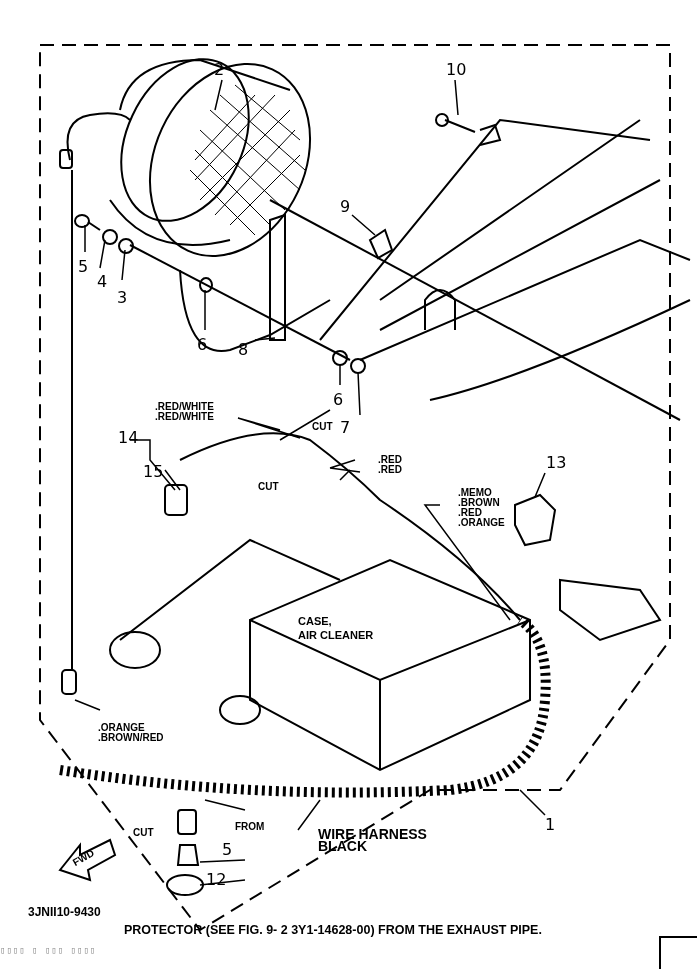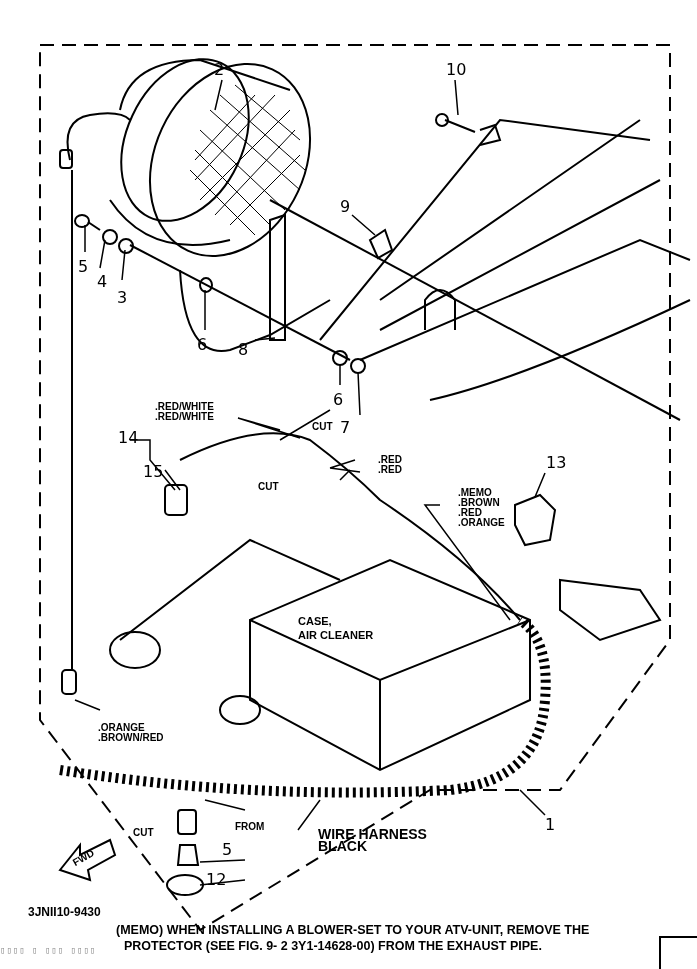--- a/index.html
+++ b/index.html
@@ -135,17 +135,16 @@
   <div>AIR CLEANER</div>
 </div>
 <div class="lbl cap" style="left:318px;top:828px;font-size:14px;line-height:12px">
   <div>WIRE HARNESS</div>
   <div>BLACK</div>
 </div>
 <div class="lbl" style="left:72px;top:852px;font-size:10px;transform:rotate(-30deg)">FWD</div>
 
 <div class="code">3JNII10-9430</div>
 <div class="memo">
-  <div>(MEMO) WHEN INSTALLING A BLOWER-SET TO YOUR ATV-UNIT, REMOVE THE</div>
   <div class="l2">PROTECTOR (SEE FIG. 9- 2 3Y1-14628-00) FROM THE EXHAUST PIPE.</div>
 </div>
 <div class="noise">▯▯▯▯ ▯ ▯▯▯ ▯▯▯▯</div>
 <div class="corner"></div>
 
 </body></html>

